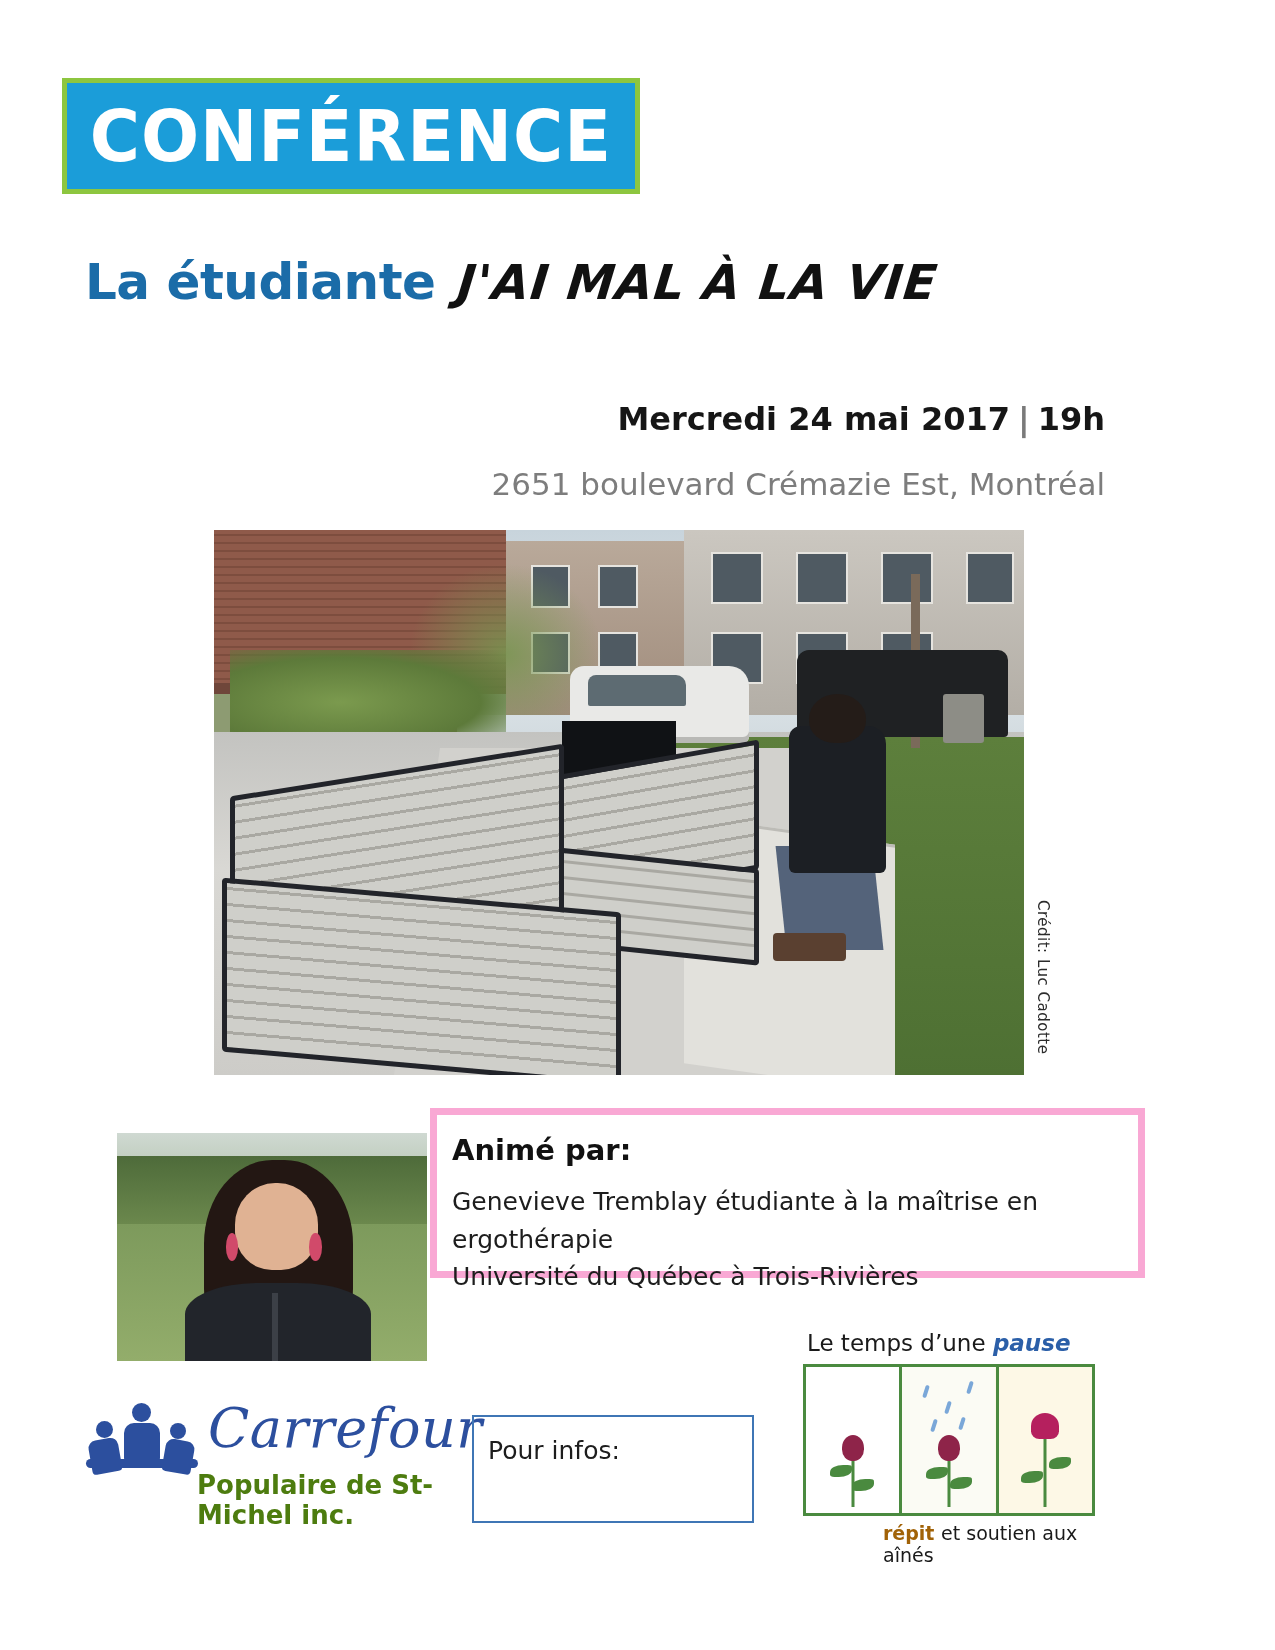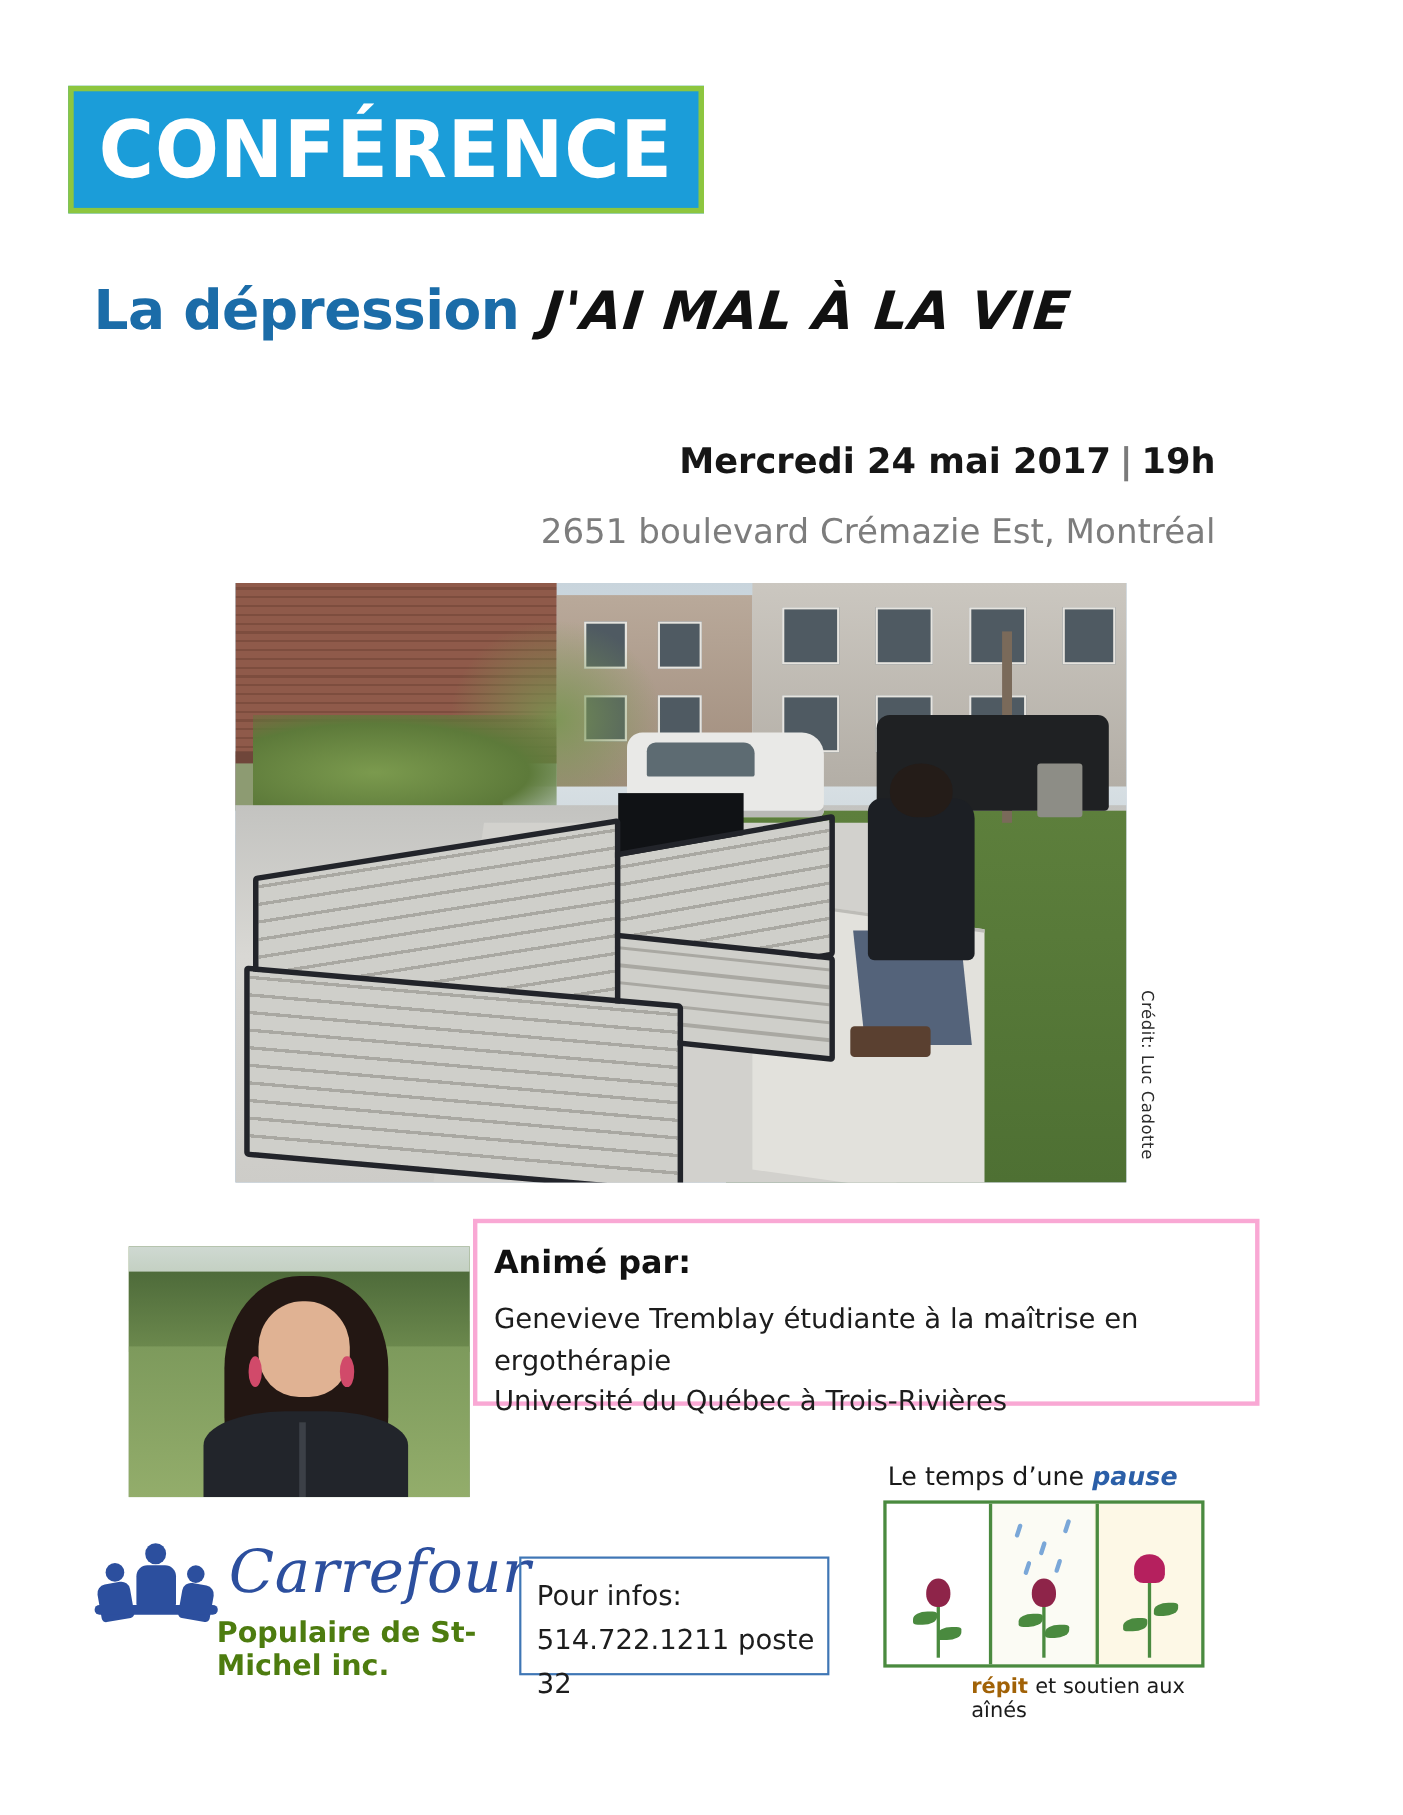--- a/index.html
+++ b/index.html
@@ -245,21 +245,21 @@
   .sp-zip { position: absolute; left: 50%; top: 70%; width: 2%; height: 30%; background: #3c4047; }
   .sp-ear-l { position: absolute; left: 35%; top: 44%; width: 4%; height: 12%; background: #d14a6a; border-radius: 50%; }
   .sp-ear-r { position: absolute; left: 62%; top: 44%; width: 4%; height: 12%; background: #d14a6a; border-radius: 50%; }
 
   .animated-box {
     position: absolute;
     left: 430px;
     top: 1108px;
     width: 715px;
     height: 170px;
-    border: 4px solid #f9a8d4;
+    border: 7px solid #f9a8d4;
     box-sizing: border-box;
     padding: 18px 0 0 15px;
   }
   .animated-title {
     font-size: 29px;
     font-weight: bold;
     color: #111111;
     font-family: "DejaVu Sans", sans-serif;
     margin-bottom: 16px;
   }
@@ -368,21 +368,21 @@
   .pause-tag b { color: #a16207; }
 </style>
 </head>
 <body>
 
 <div class="conference-banner">
   <span class="txt">CONFÉRENCE</span>
 </div>
 
 <div class="title-row">
-  <span class="title-blue">La dépression</span>
+  <span class="title-blue">La étudiante</span>
   <span class="title-black">J'AI MAL À LA VIE</span>
 </div>
 
 <div class="date-line">
   <span>Mercredi 24 mai 2017</span><span class="date-sep">|</span><span>19h</span>
 </div>
 <div class="address-line">2651 boulevard Crémazie Est, Montréal</div>
 
 <div class="photo">
   <div class="ph-sky"></div>
@@ -456,21 +456,20 @@
     <div class="fig fig-head" style="left:84px;top:24px;width:16px;height:16px;"></div>
     <div class="fig" style="left:78px;top:41px;width:29px;height:33px;border-radius:8px 8px 4px 4px;transform:rotate(10deg);"></div>
     <div class="fig" style="left:0px;top:60px;width:112px;height:9px;border-radius:5px;"></div>
   </div>
   <div class="cf-name">Carrefour</div>
   <div class="cf-sub">Populaire de St-Michel inc.</div>
 </div>
 
 <div class="infos-box">
   <div class="infos-line">Pour infos:</div>
-  <div class="infos-line">514.722.1211 poste 32</div>
 </div>
 
 <div class="pause-logo">
   <div class="pause-title">
     <span>Le temps d’une </span><span class="it">pause</span>
   </div>
   <div class="pause-frame">
     <div class="pause-cell">
       <div class="stem"></div>
       <div class="leaf" style="left:24px;bottom:36px;"></div>

